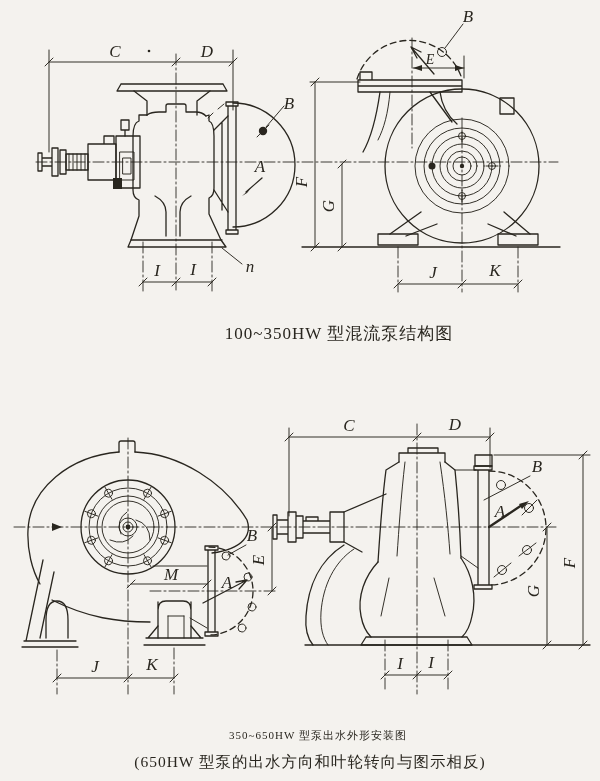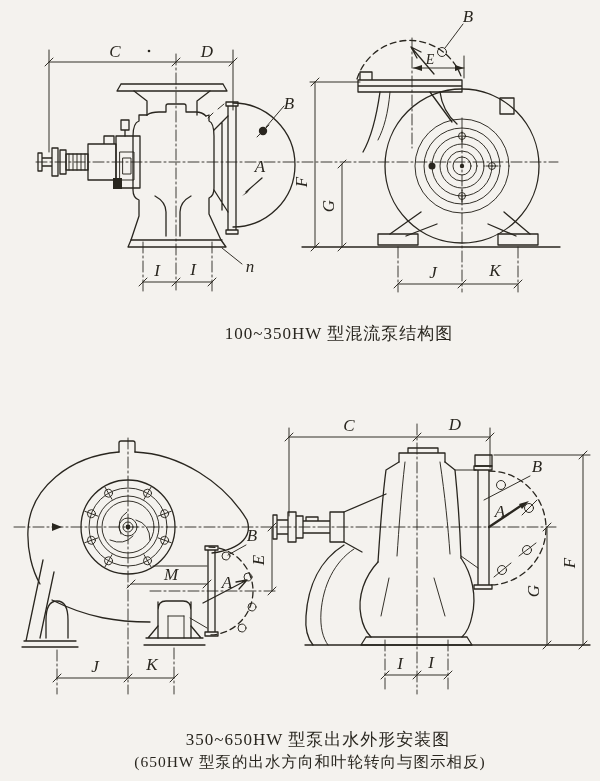--- a/index.html
+++ b/index.html
@@ -17,21 +17,21 @@
   .cl{ stroke-width:0.9; stroke-dasharray:11 3 2 3; }
   .dash{ stroke-dasharray:6 4; }
   .fill{ fill:var(--ink); stroke:none; }
   text.lbl{ font:italic 17px "Liberation Serif","DejaVu Serif",serif; fill:var(--ink); }
   text.sm{ font:italic 14px "Liberation Serif","DejaVu Serif",serif; fill:var(--ink); }
   .cap{
     position:absolute; left:0; right:0; text-align:center;
     color:var(--ink); letter-spacing:1px;margin-left:20px;
   }
   .cap1{ top:322px; font-size:17px; padding-left:58px; }
-  .cap2a{ top:728px; font-size:17px;padding-left:16px; }
+  .cap2a{ top:728px; font-size:11px;padding-left:16px; }
   .cap2b{ top:752px; font-size:15.5px; }
 </style>
 </head>
 <body>
 
 <div class="sheet">
 
 <svg width="600" height="781" viewBox="0 0 600 781">
 
   <g>

